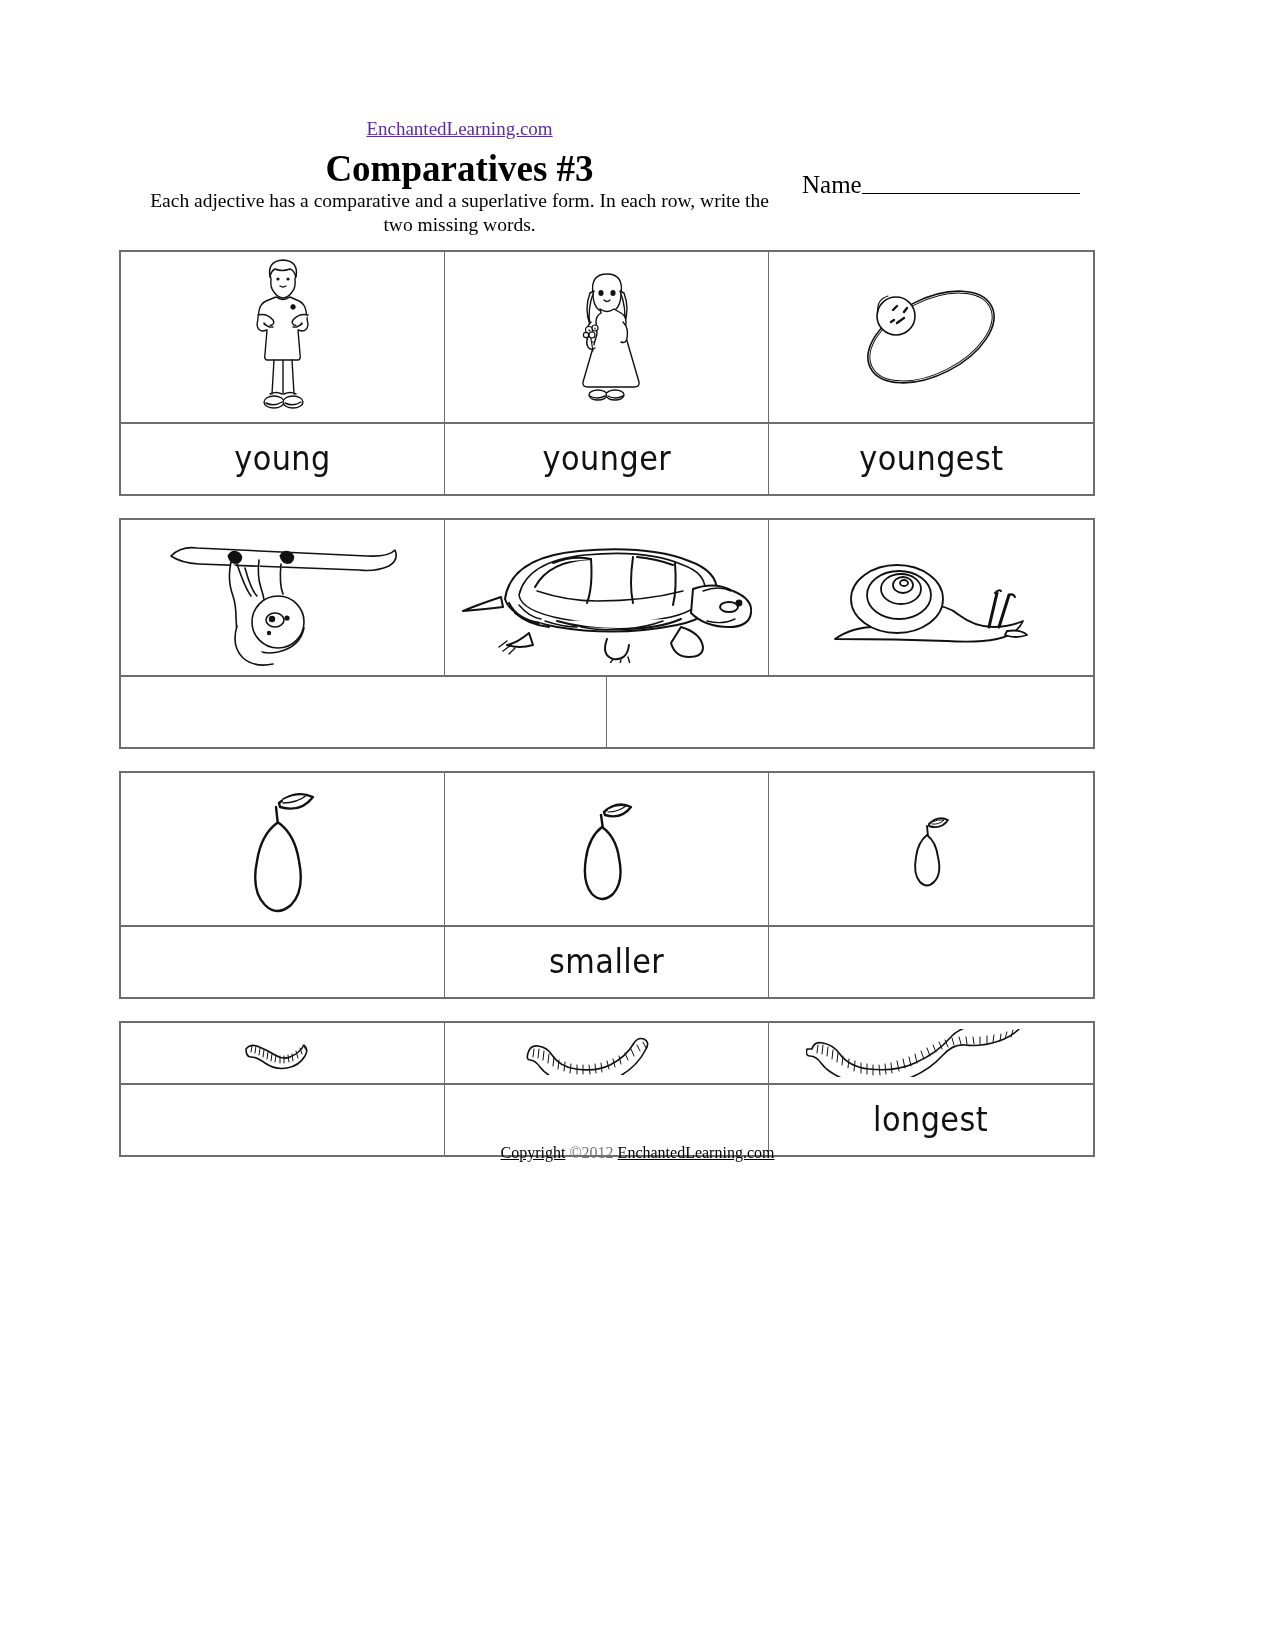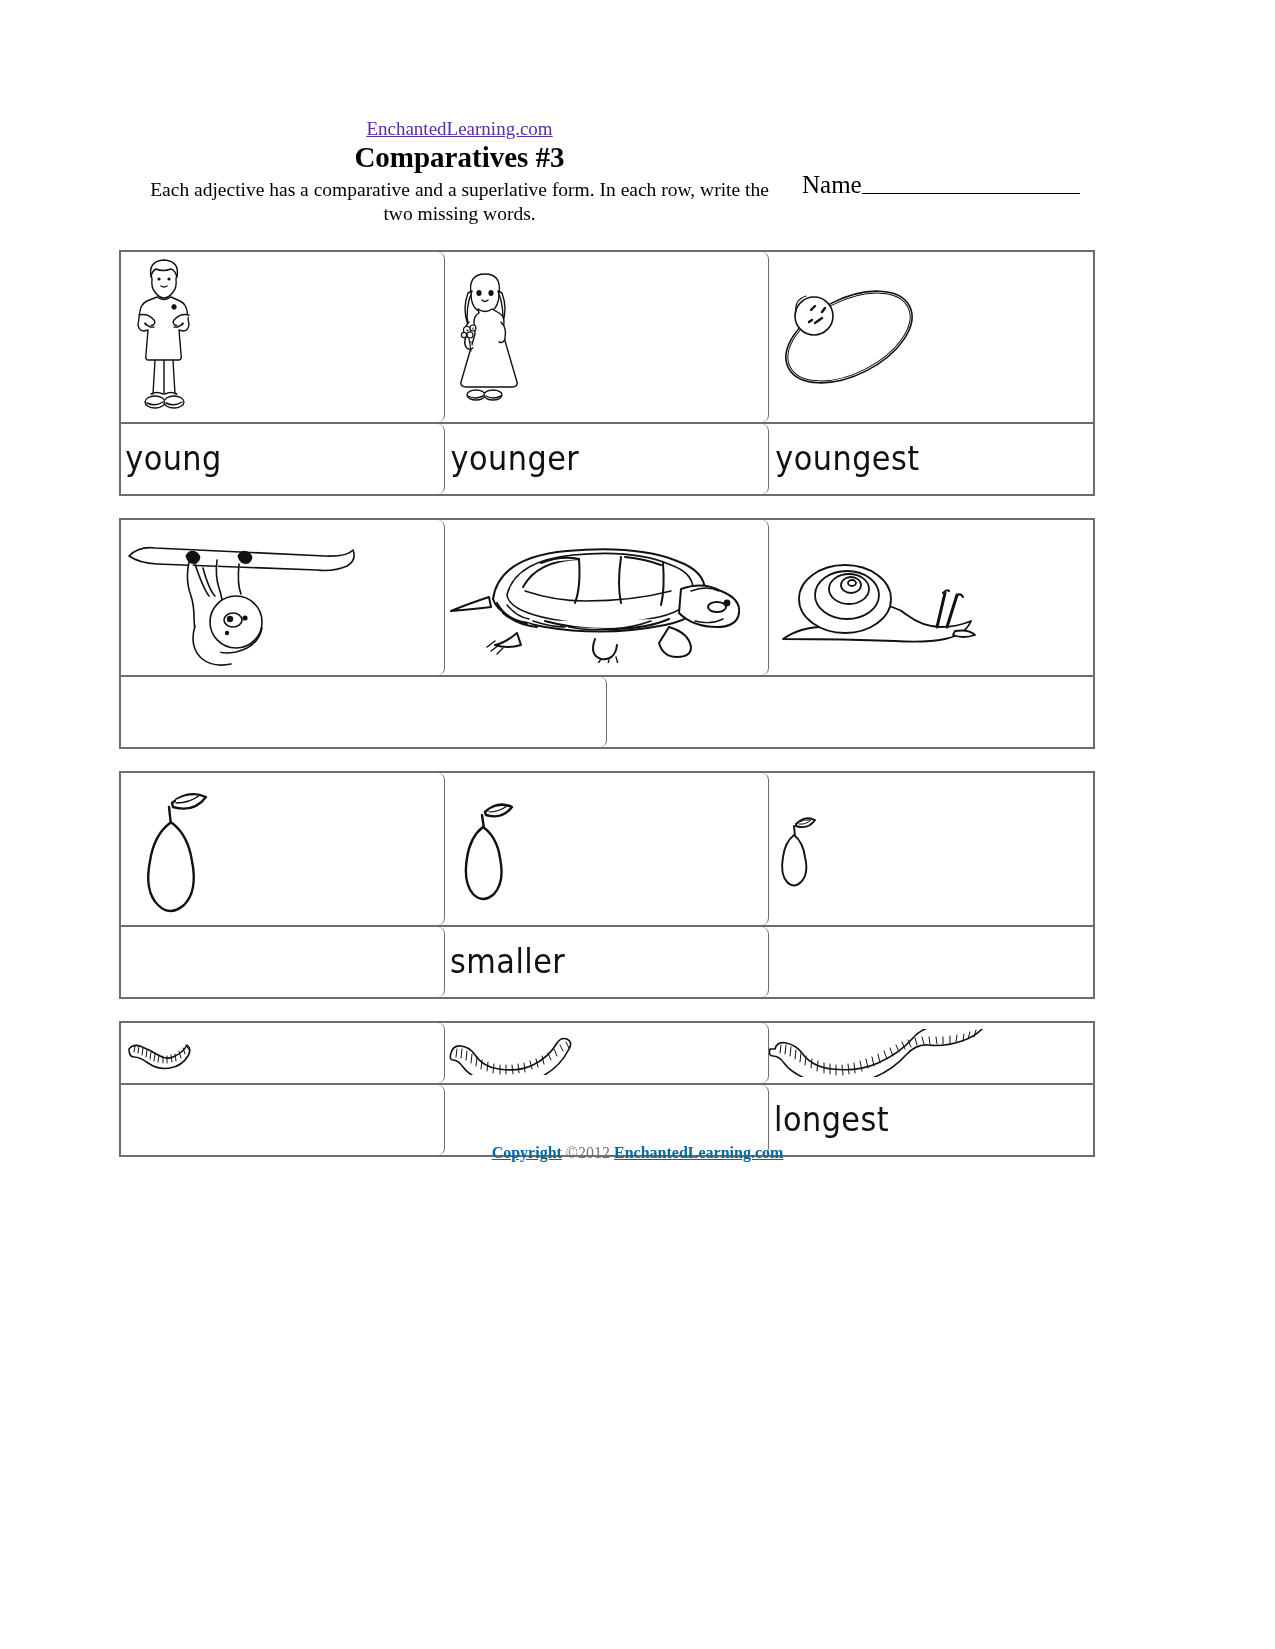--- a/index.html
+++ b/index.html
@@ -42,23 +42,23 @@
     font-family: "Liberation Serif", serif;
     font-size: 19px;
     line-height: 22px;
     color: #5a2ca0;
     text-decoration: underline;
     letter-spacing: 0px;
   }
   .worksheet-title {
     font-family: "Liberation Serif", serif;
     font-weight: bold;
-    font-size: 29px;
+    font-size: 37px;
     line-height: 31px;
-    margin-top: 2px;
+    margin-top: 13px;
     letter-spacing: 0px;
   }
   .instructions {
     font-family: "Liberation Serif", serif;
     font-size: 19.5px;
     line-height: 24px;
     margin-top: 5px;
     padding: 0 4px;
   }
   .name-block {
@@ -99,22 +99,22 @@
   }
   .pic-row {
     border-bottom: 2px solid #6d6d6d;
   }
   .cell {
     flex: 1 1 33.3333%;
     border-right: 1.5px solid #6d6d6d;
     box-sizing: border-box;
     display: flex;
     align-items: center;
+    justify-content: center;
     position: relative;
-    border-radius: 7px;
   }
   .cell:last-child { border-right: none; }
 
   .pic-cell { padding: 6px 0; }
   .word-cell {
     height: 70px;
   }
   .word-text {
     font-family: "DejaVu Sans", sans-serif;
     font-size: 33px;
@@ -137,23 +137,22 @@
     left: 0;
     top: 1143px;
     width: 1275px;
     text-align: center;
     font-family: "Liberation Serif", serif;
     font-size: 16px;
     line-height: 19px;
     color: #1a1a6e;
   }
   .footer a, .footer .lnk {
-    color: #0369a1;
+    color: #000000;
     text-decoration: underline;
-    font-weight: bold;
   }
   .footer .mid {
     color: #737373;
     text-decoration: none;
   }
 </style>
 </head>
 <body>
 
 <div class="page">

